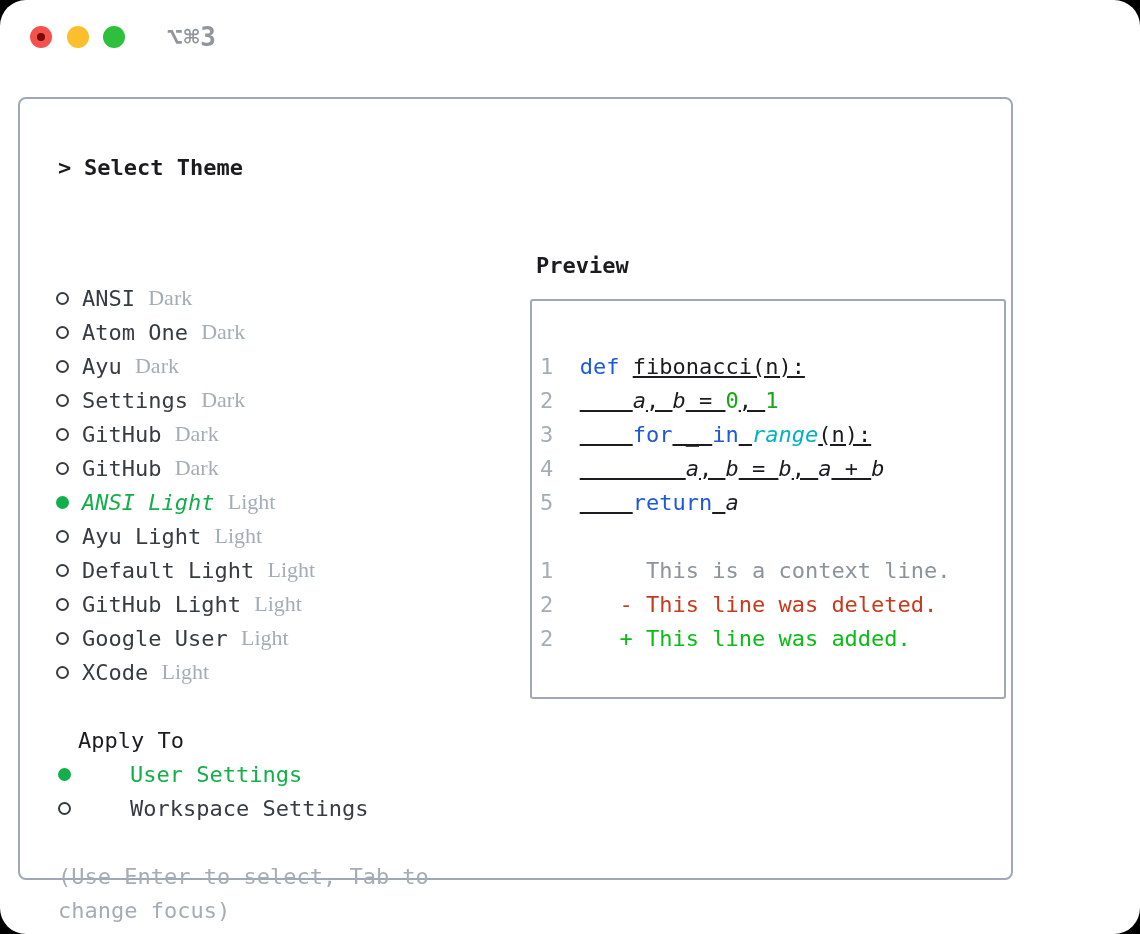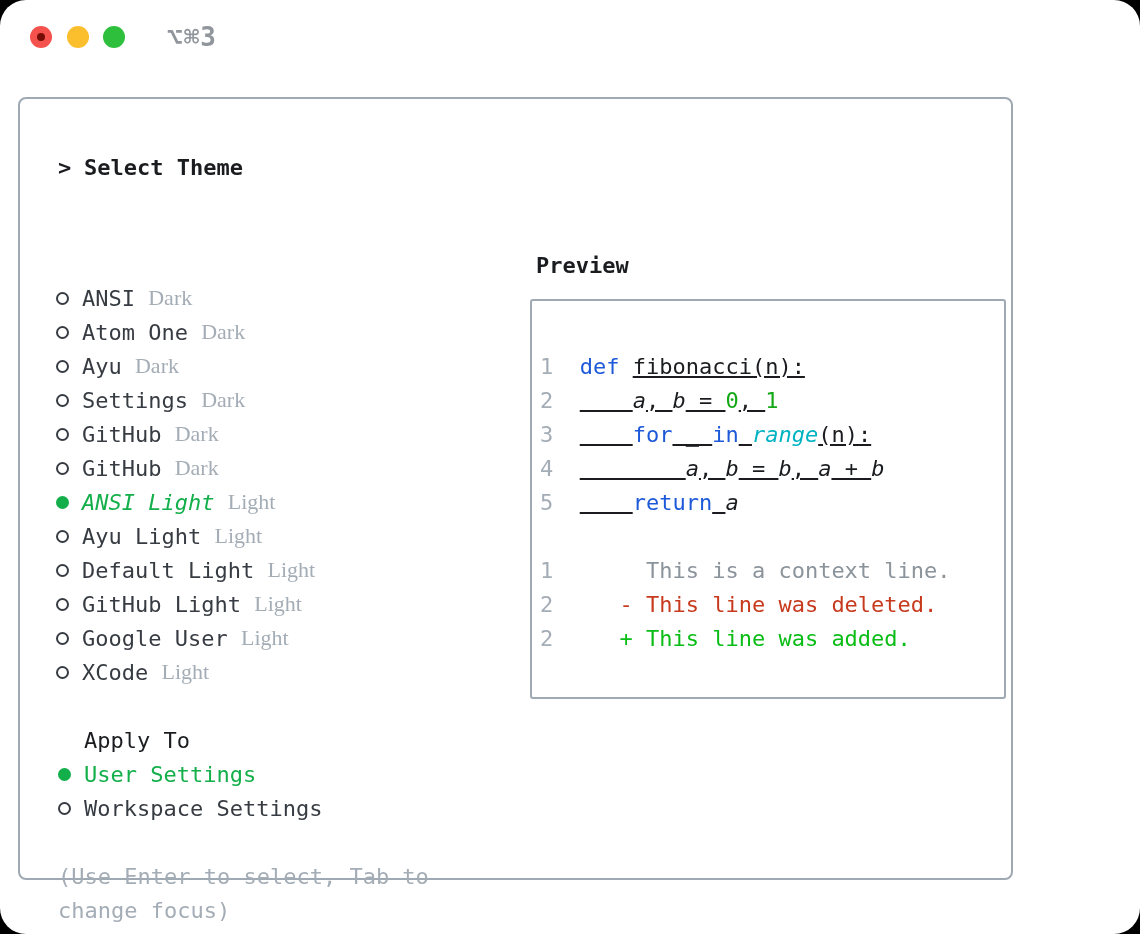--- a/index.html
+++ b/index.html
@@ -54,24 +54,24 @@
   #theme-list { position: absolute; left: 36px; top: 182px; }
   .marker { display: inline-flex; width: 26px; align-items: center; flex: none; }
   .circle {
     width: 13px; height: 13px; border-radius: 50%;
     border: 2px solid var(--item-dark); background: transparent;
   }
   .circle.sel { border-color: var(--accent-green); background: var(--accent-green); }
   .t-name { color: var(--item-dark); }
   .t-name.sel { color: var(--accent-green); font-style: italic; }
   .t-variant { color: var(--muted-gray); font-family: Liberation Serif, serif; }
-  .apply-hdr { left: 38px; top: 624px; color: var(--text-dark); }
+  .apply-hdr { left: 32px; top: 624px; color: var(--text-dark); }
   .apply-hdr .indent { display: inline-block; width: 26px; }
   #apply-list { position: absolute; left: 38px; top: 658px; }
-  .o-label { color: var(--item-dark); }
+  .o-label { color: var(--item-dark); margin-left: 46px; }
   .o-label.sel { color: var(--accent-green); }
   .help { position: absolute; left: 38px; top: 760px; color: var(--muted-gray); text-align: right; }
   
   .preview-title { left: 500px; top: 149px; color: var(--text-dark); font-weight: bold; margin-left: 16px; }
   .preview-box {
     position: absolute; left: 510px; top: 200px; width: 476px; height: 400px;
     border: 2px solid var(--border-gray); border-radius: 3px; background: #fff;
     padding: 48px 0 0 8px; overflow: hidden;
   }
   .crow { height: 34px; display: flex; align-items: center; white-space: pre; font-size: 22px; }

